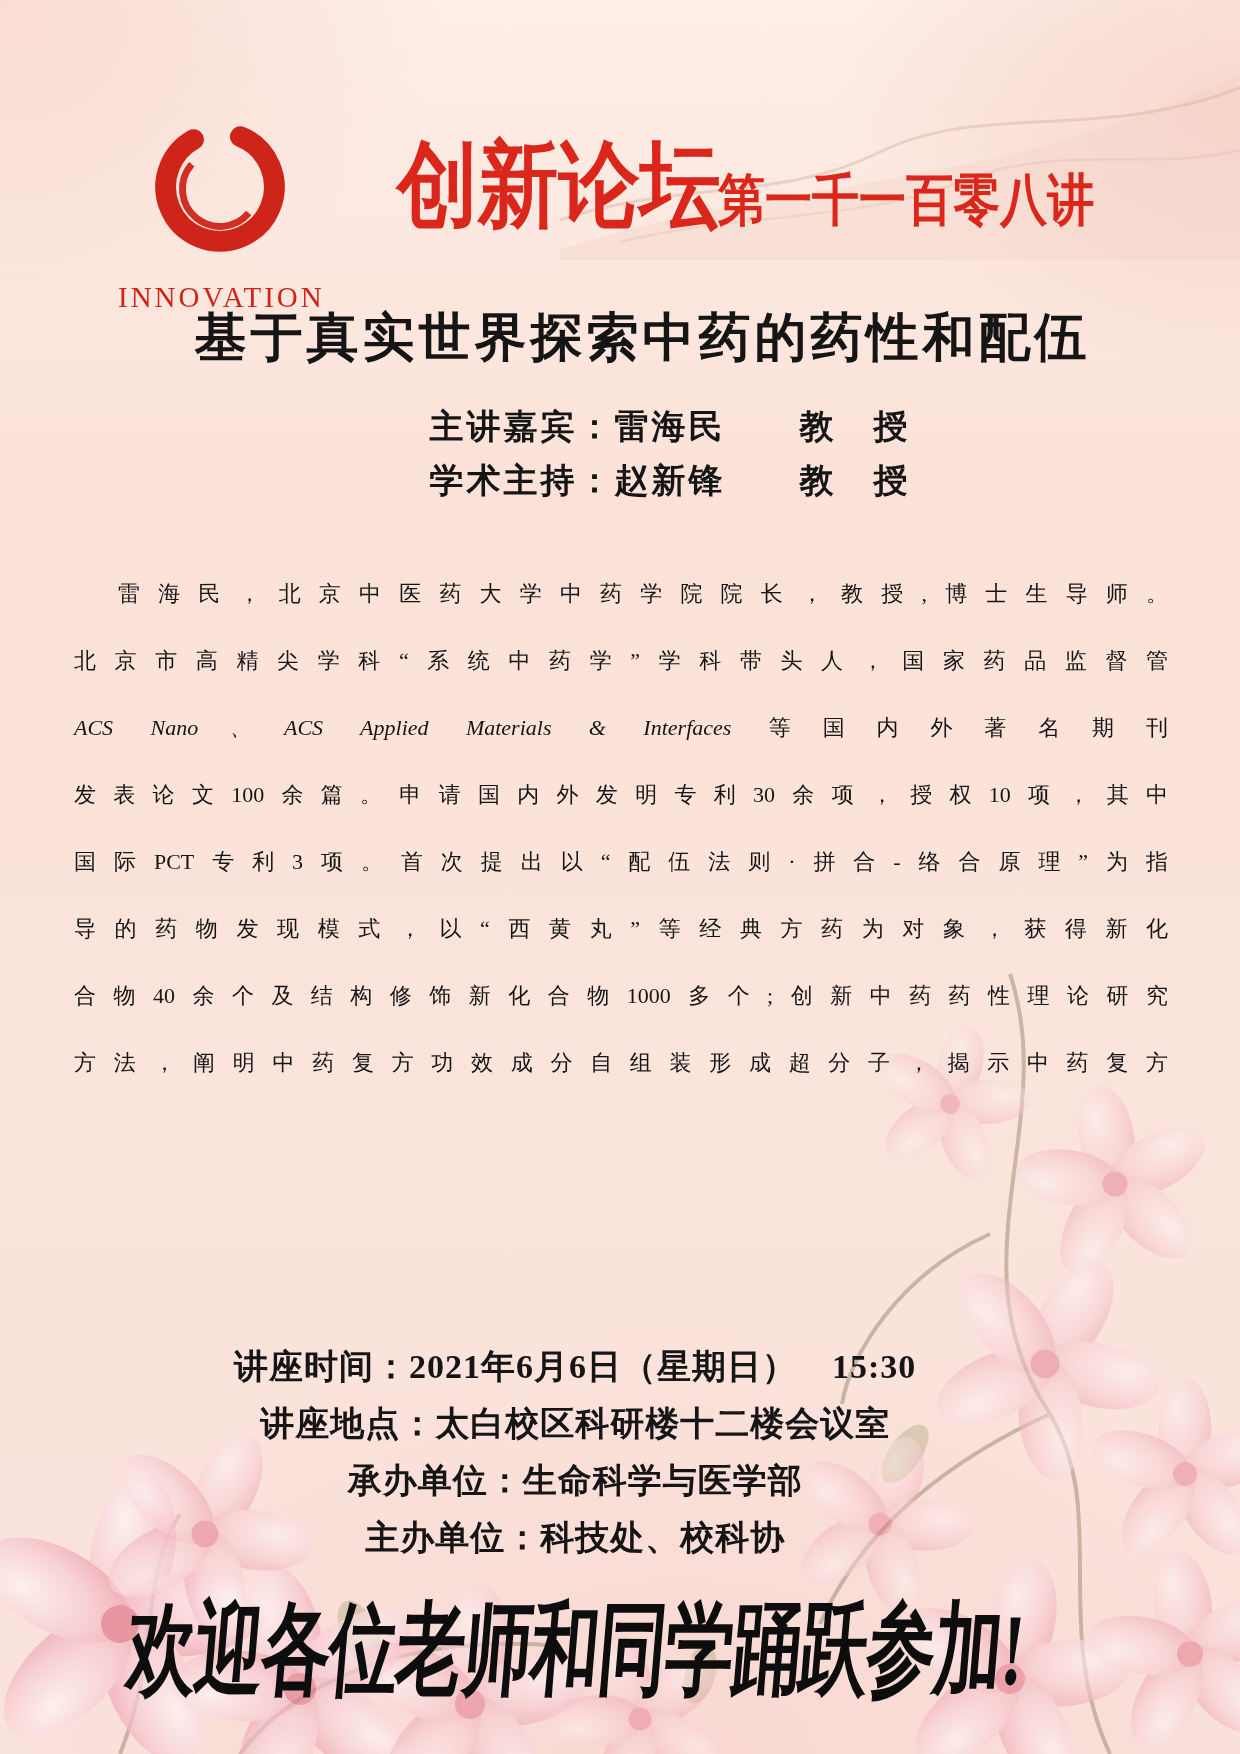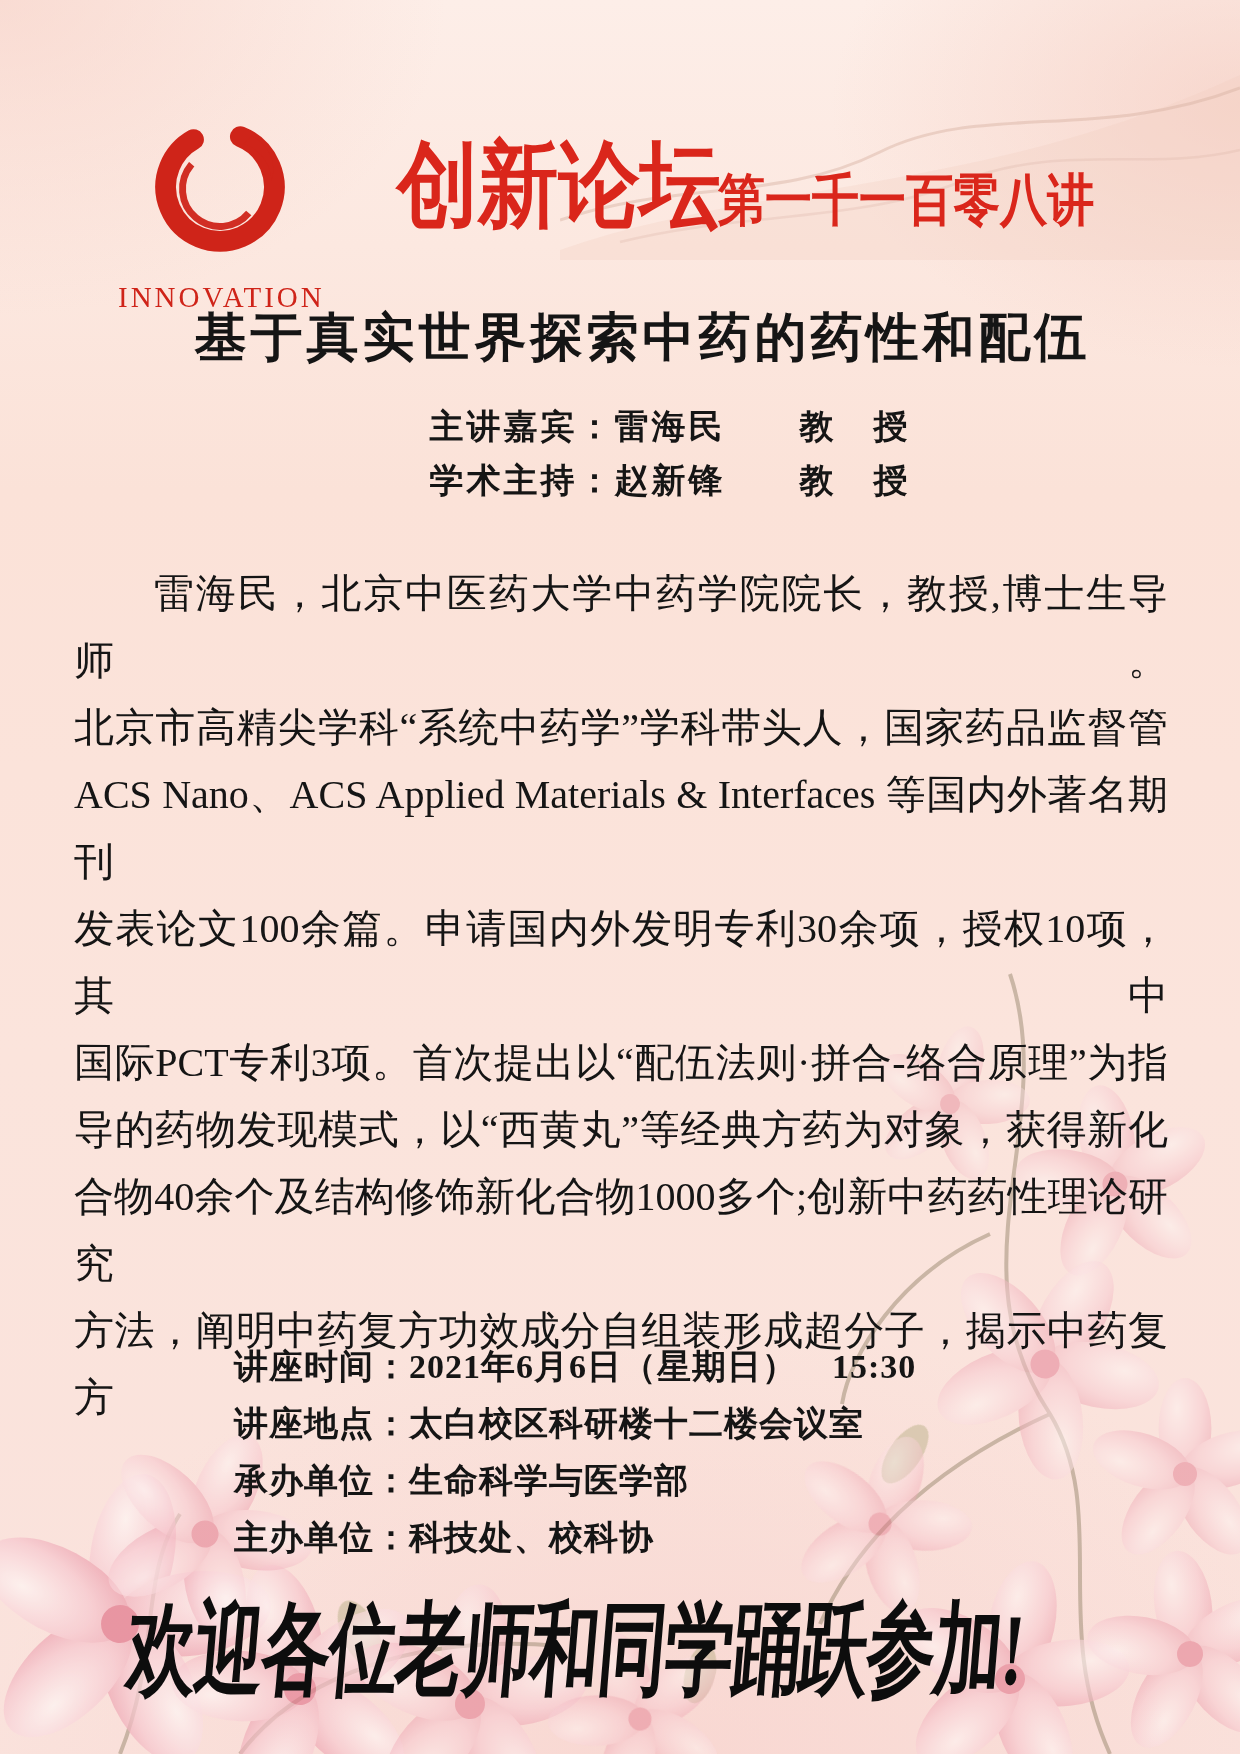--- a/index.html
+++ b/index.html
@@ -36,27 +36,27 @@
     font-weight:bold;font-size:56px;line-height:1.1;color:var(--accent-red);
     transform:scaleX(.84);transform-origin:left top;white-space:nowrap;}
 
   .lecture-title{position:absolute;left:0;top:303px;width:1240px;text-align:center;
     font-weight:bold;font-size:52px;letter-spacing:4px;color:var(--text-black);padding-left:45px;}
 
   .speakers{position:absolute;left:0;top:400px;width:1240px;text-align:center;
     font-weight:bold;font-size:34px;line-height:54px;letter-spacing:3px;}
   .speakers div{padding-left:100px;}
 
-  .bio{position:absolute;left:74px;top:560px;width:1094px;font-size:40px;line-height:67px;}
+  .bio{position:absolute;left:74px;top:560px;width:1094px;font-size:22px;line-height:67px;}
   .bio-line{text-align:justify;text-align-last:justify;white-space:normal;}
   .bio-line.first{text-indent:2em;}
   .bio-line.last{text-align-last:left;}
-  .bio-line .italic{}
+  .bio-line .italic{font-style:italic;}
 
-  .details{position:absolute;left:234px;top:1338px;font-weight:bold;font-size:34px;line-height:57px;letter-spacing:1px;}
+  .details{position:absolute;left:234px;top:1338px;font-weight:bold;font-size:34px;line-height:57px;letter-spacing:1px;text-align:center;}
 
   .banner-wrap{position:absolute;left:0;top:1592px;width:1240px;text-align:center;}
   .banner{display:inline-block;font-weight:900;font-size:86px;color:#0d0d0d;
     letter-spacing:-2px;white-space:nowrap;
     transform:translateX(-45px) scale(.8,1.18) skewX(-7deg);transform-origin:center;}
 </style>
 </head>
 <body>
 
 <div class="poster">

